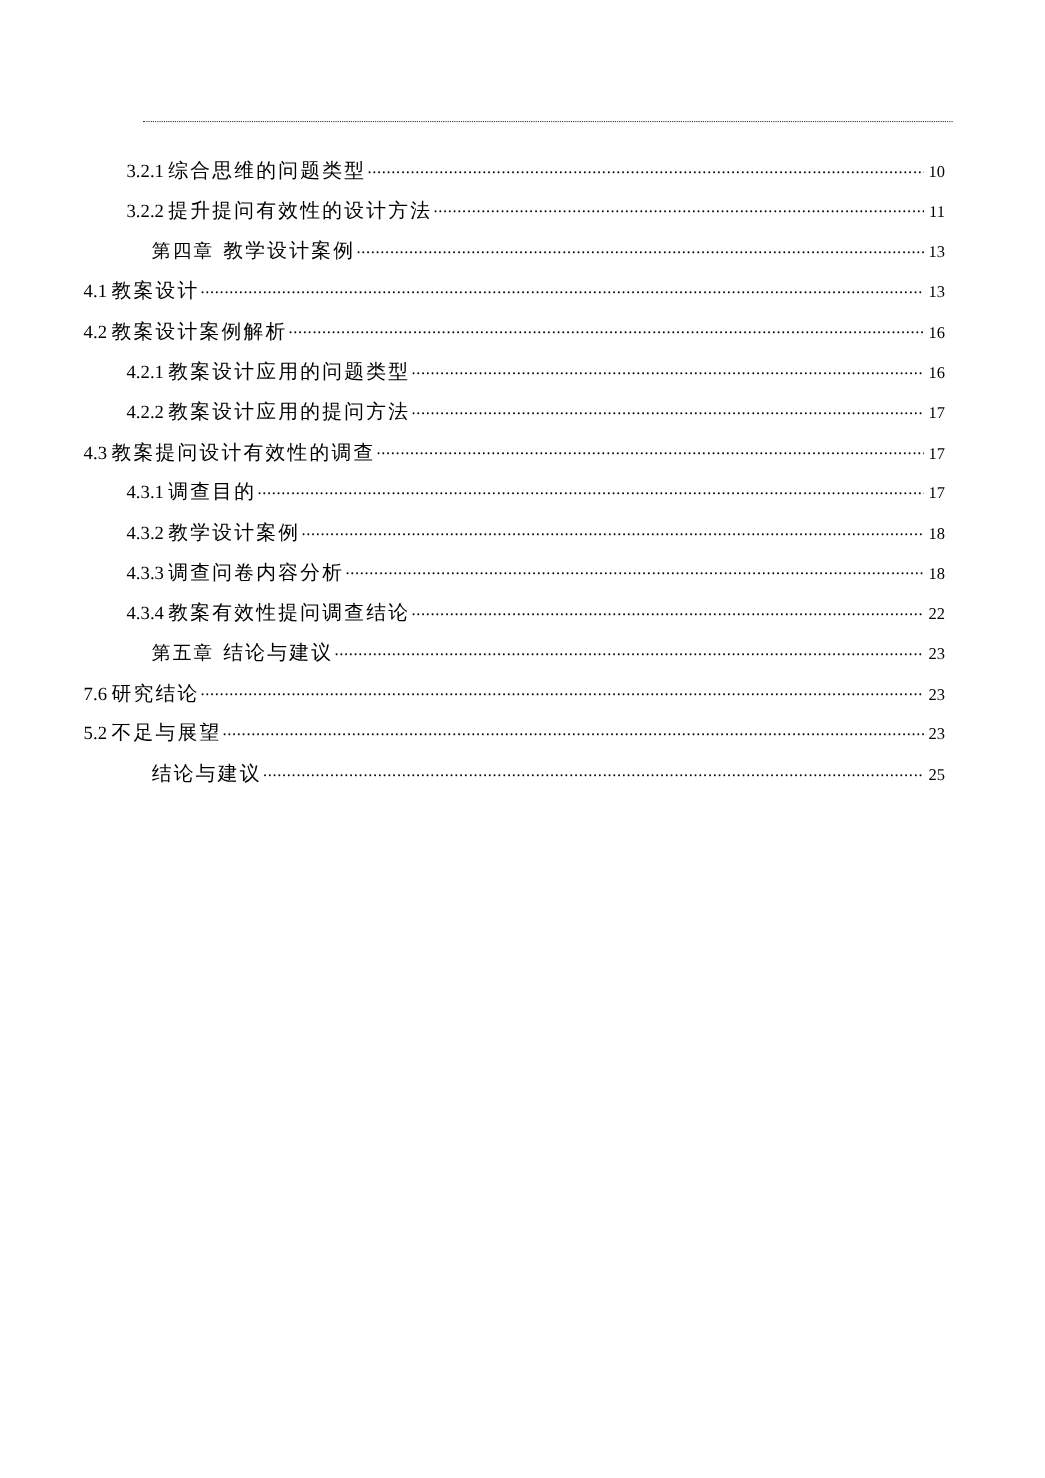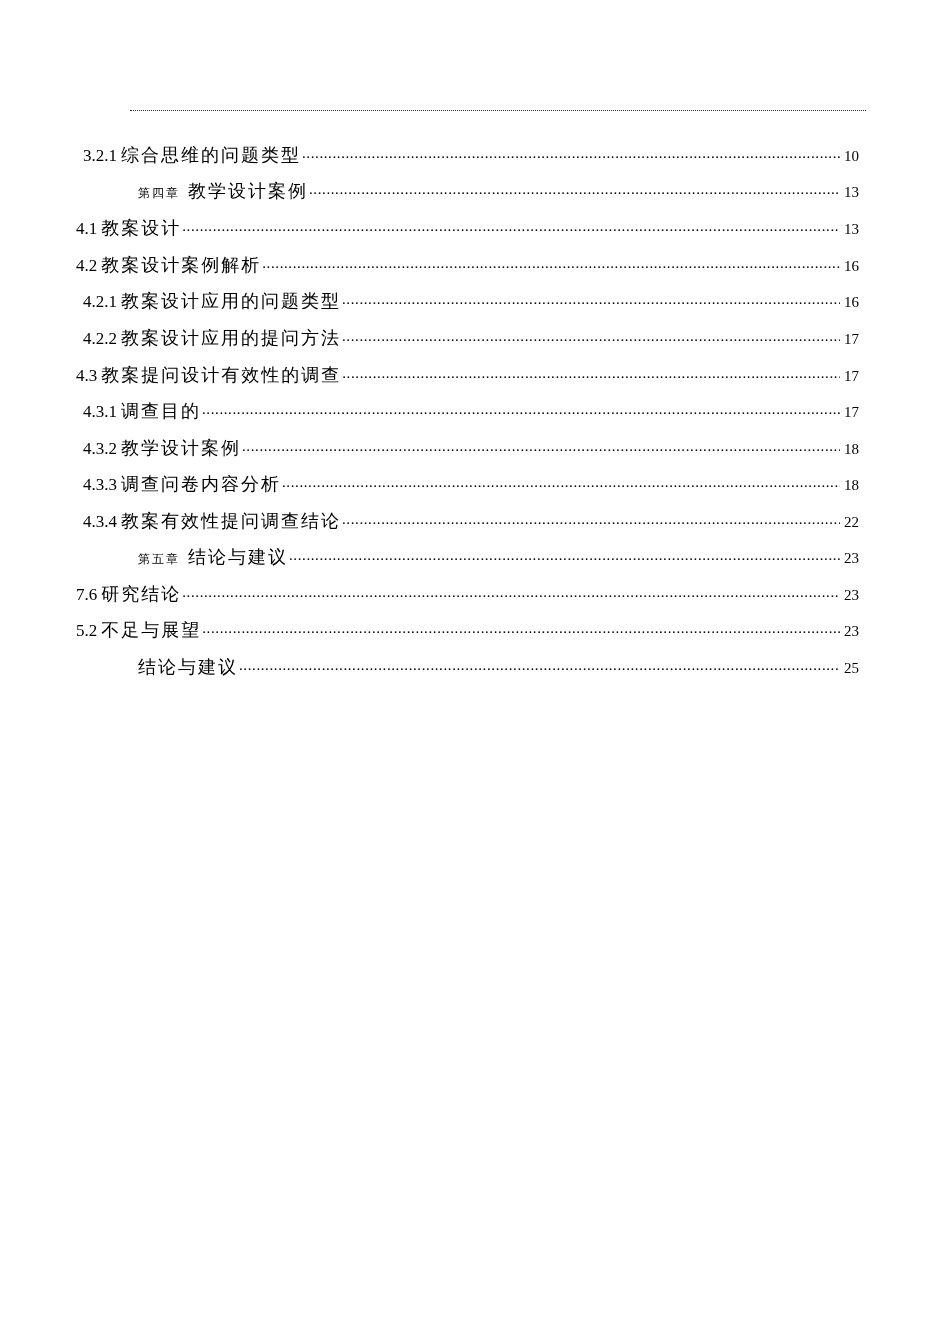--- a/index.html
+++ b/index.html
@@ -33,41 +33,41 @@
       position: relative;
       height: 36.55px;
       display: flex;
       align-items: center;
       font-size: 17px;
       line-height: 20px;
       white-space: nowrap;
     }
     .toc-row.level-1 { padding-left: 138px; }
     .toc-row.level-2 { padding-left: 76px; }
-    .toc-row.level-3 { padding-left: 83px; }
+    .toc-row.level-3 { padding-left: 115px; }
     .toc-row .entry {
       display: flex;
       align-items: baseline;
       width: 100%;
       box-sizing: border-box;
       padding-right: 91px; 
     }
     .toc-row .num {
       font-family: "Liberation Serif", serif;
       margin-right: 4px;
     }
     .toc-row .title {
       font-family: "DejaVu Serif", "Liberation Serif", serif;
       letter-spacing: 2px;
       font-size: 18px;
     }
     .toc-row .chap-prefix {
       font-family: "DejaVu Serif", "Liberation Serif", serif;
       letter-spacing: 2px;
-      font-size: 12px;
+      font-size: 17px;
       margin-right: 8px;
       text-align: center;
     }
     .toc-row .leader {
       flex: 1;
       overflow: hidden;
       margin: 0 1px;
       position: relative;
       height: 1em;
     }
@@ -97,20 +97,28 @@
 
   <div class="toc-row level-3">
     <div class="entry">
       <span class="num">3.2.1</span>
       <span class="title">综合思维的问题类型</span>
       <span class="leader"></span>
       <span class="page">10</span>
     </div>
   </div>
 
+  <div class="toc-row level-3">
+    <div class="entry">
+      <span class="num">3.2.2</span>
+      <span class="title">提升提问有效性的设计方法</span>
+      <span class="leader"></span>
+      <span class="page">11</span>
+    </div>
+  </div>
 
   <div class="toc-row level-1">
     <div class="entry">
       <span class="chap-prefix">第四章</span>
       <span class="title">教学设计案例</span>
       <span class="leader"></span>
       <span class="page">13</span>
     </div>
   </div>
 

